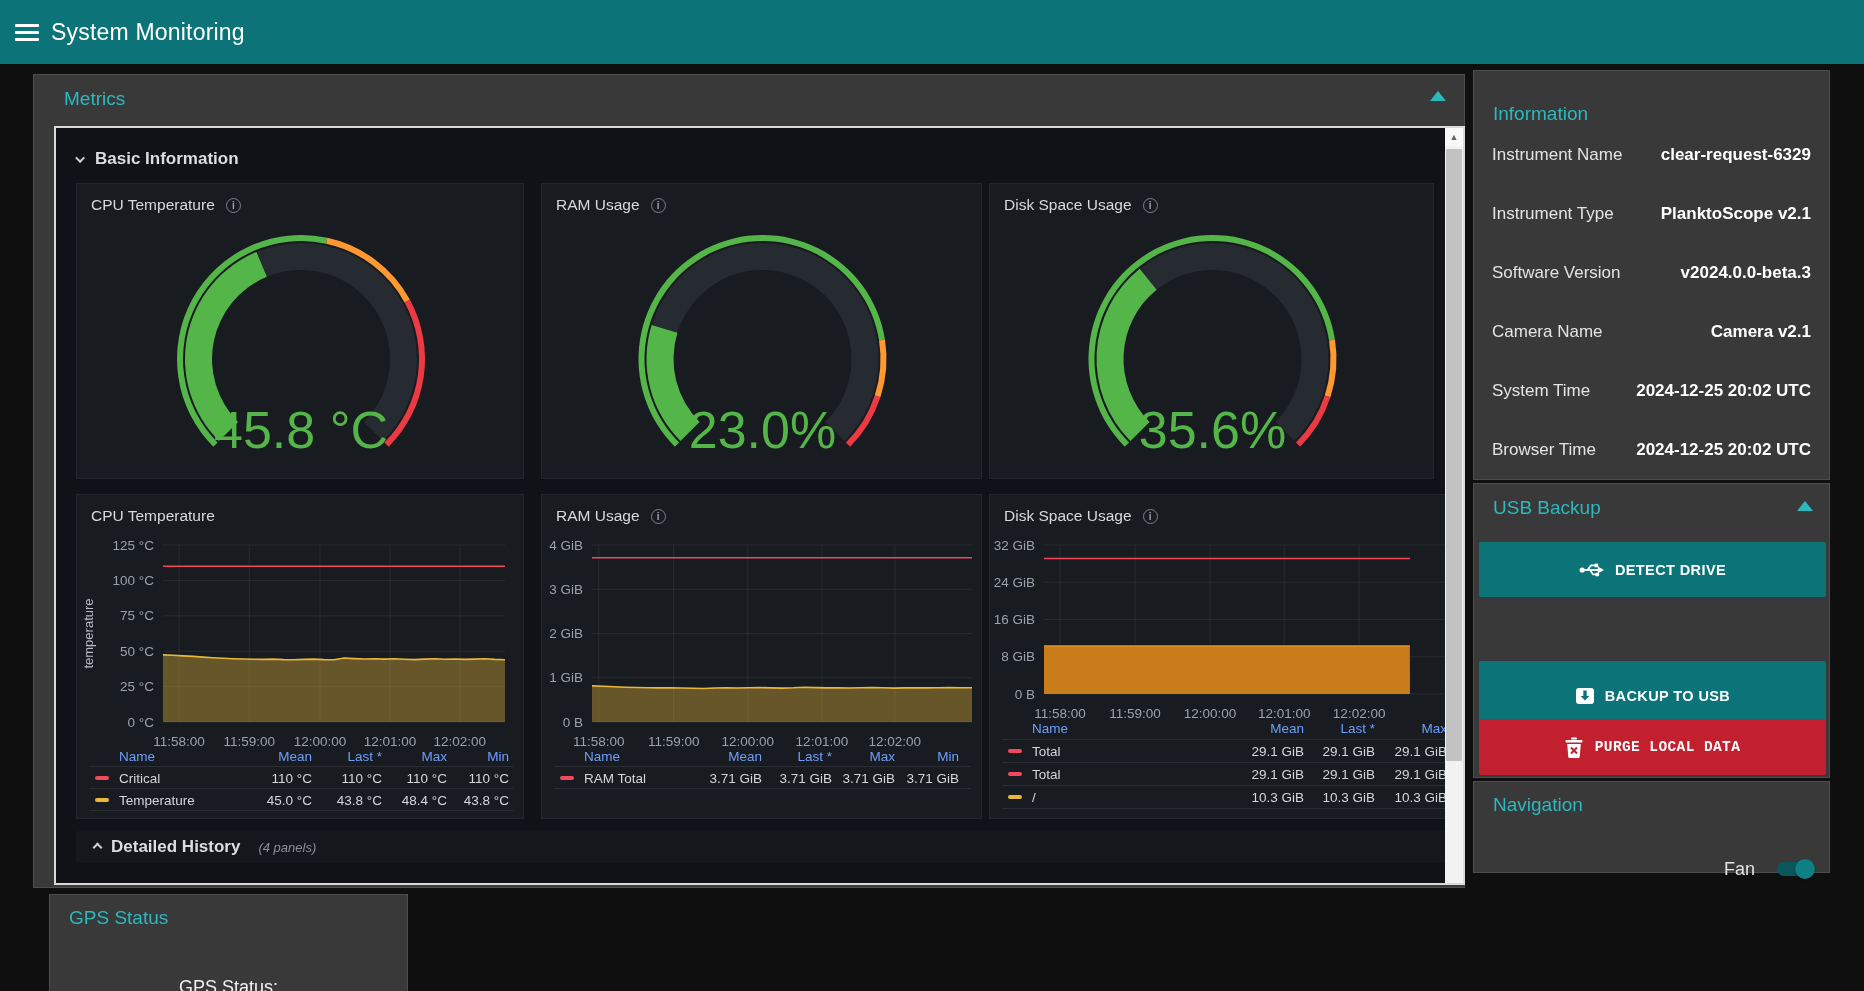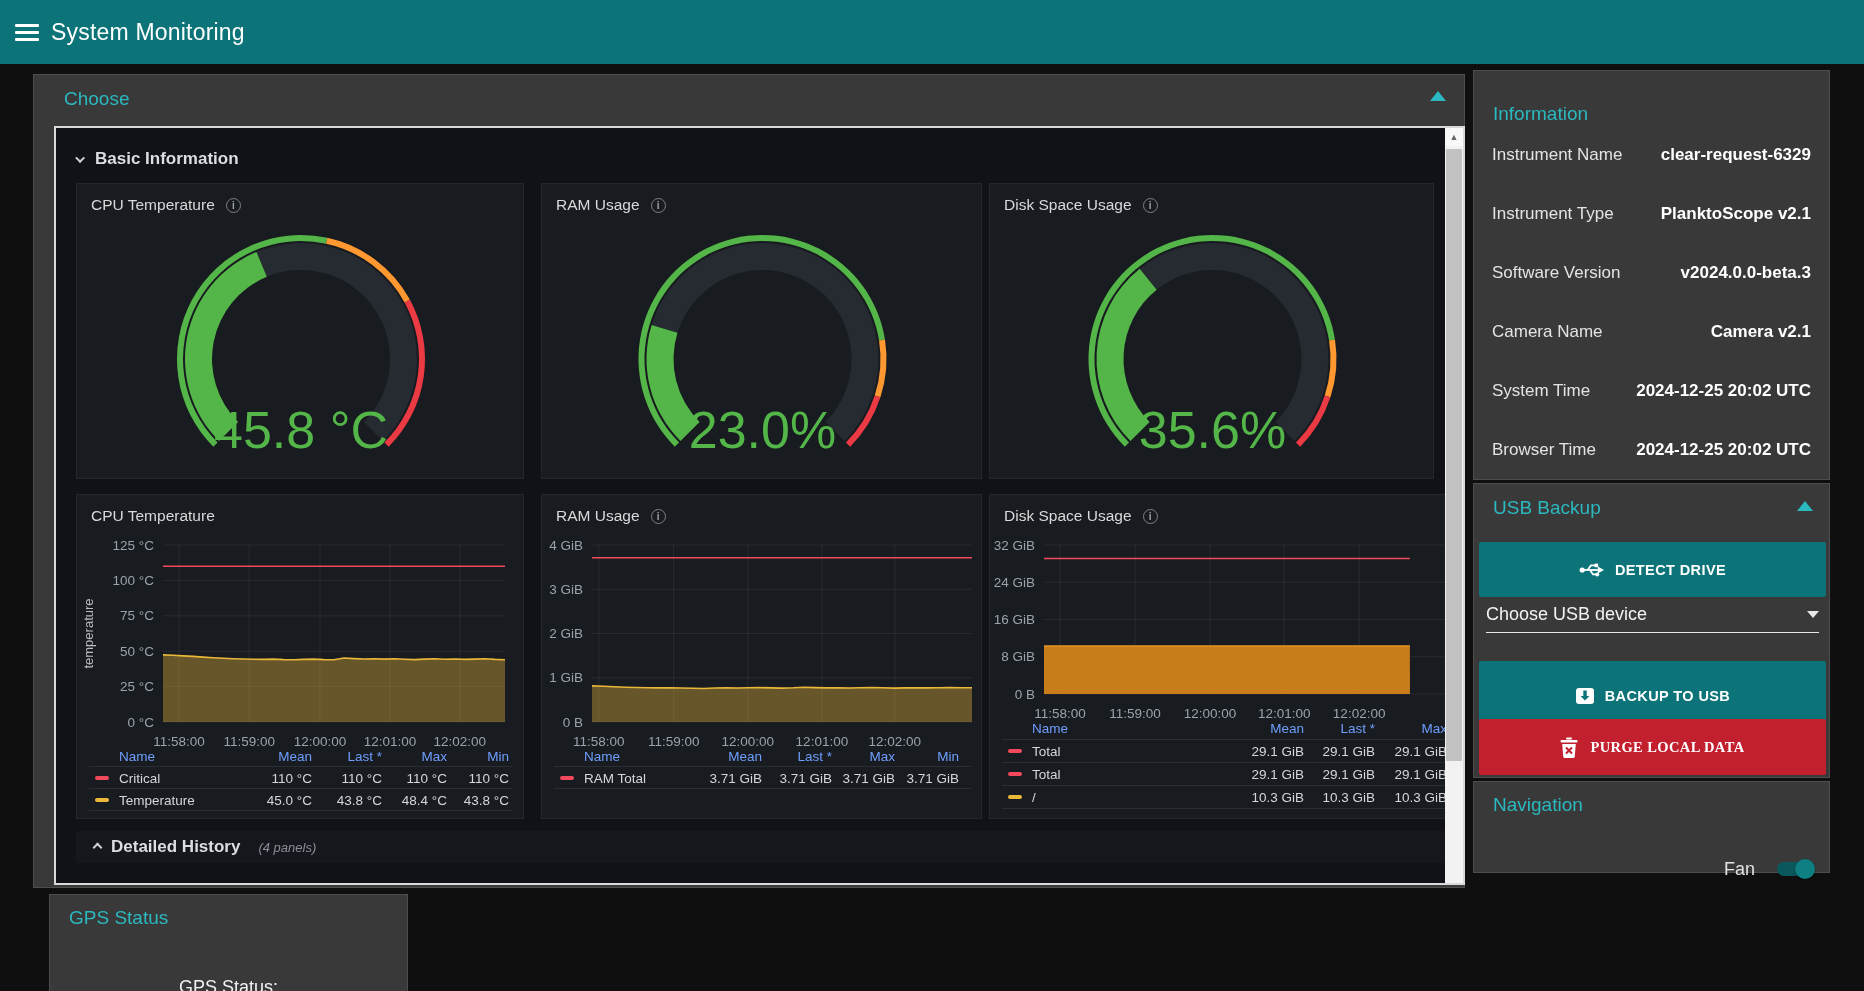--- a/index.html
+++ b/index.html
@@ -58,21 +58,21 @@
   .side-row { position:absolute; left:18px; right:18px; display:flex;
               justify-content:space-between; align-items:center; }
   .side-label { color:#e3e3e3; font-size:17px; }
   .side-value { color:#ffffff; font-size:17px; font-weight:700; }
 
   .btn-teal { position:absolute; background:#0c7478; border:none; color:#ffffff;
               font-family:"Liberation Sans",sans-serif; font-size:14.5px; font-weight:700;
               letter-spacing:.4px; display:flex; align-items:center; justify-content:center;
               gap:10px; cursor:pointer; border-radius:2px; }
   .btn-red  { position:absolute; background:#c2202f; border:none; color:#ffffff;
-              font-family:Liberation Serif, serif; font-size:14.5px; font-weight:700;
+              font-family:Liberation Mono, monospace; font-size:14.5px; font-weight:700;
               letter-spacing:.4px; display:flex; align-items:center; justify-content:center;
               gap:12px; cursor:pointer; border-radius:2px; }
 
   .select { position:absolute; border-bottom:1.5px solid #e8e8e8; color:#f2f2f2;
             font-size:18px; display:flex; align-items:center; justify-content:space-between;
             padding-bottom:7px; cursor:pointer; }
   .caret-down { width:0; height:0; border-left:6px solid transparent; border-right:6px solid transparent;
                 border-top:7px solid #e8e8e8; }
 
   .toggle { position:absolute; width:36px; height:14px; border-radius:7px; background:#0a585c; cursor:pointer; }
@@ -87,21 +87,21 @@
 <div class="topbar">
   <div class="hamburger">
       <span></span>
       <span></span>
       <span></span>
     </div>
   <h1>System Monitoring</h1>
 </div>
 
 <div class="card" style="left:33px; top:74px; width:1432px; height:814px;">
-  <div class="card-title" style="position:absolute; left:30px; top:13px;">Choose</div>
+  <div class="card-title" style="position:absolute; left:30px; top:13px;">Metrics</div>
   <div class="tri-up" style="position:absolute; right:18px; top:16px;"></div>
 
   <div class="dash-frame">
     <div class="dash-clip" id="dash">
         <div class="section-row" style="left: 20px; top: 16px; width: 1360px; height: 30px;">
           <span class="chev down"></span>
           <span>Basic Information</span>
         </div>
         <div class="gpanel" style="left: 20px; top: 55px; width: 448px; height: 296px;">
           <div class="ptitle">
@@ -368,24 +368,20 @@
       <path d="M3 11 H20" stroke="#fff" stroke-width="1.8" fill="none"></path>
       <path d="M25 11 l-6.2 -3.4 v6.8 z" fill="#fff"></path>
       <path d="M8.5 11 L12 6.4 H16" stroke="#fff" stroke-width="1.8" fill="none"></path>
       <rect x="15.6" y="4.6" width="3.6" height="3.6" fill="#fff"></rect>
       <path d="M11 11 L14 15.4 H17" stroke="#fff" stroke-width="1.8" fill="none"></path>
       <circle cx="18.2" cy="15.4" r="2" fill="#fff"></circle>
     </svg>
     <span>DETECT DRIVE</span>
   </button>
 
-  <div class="select" style="left:12px; top:120px; width:333px;">
-    <span>Choose USB device</span>
-    <span class="caret-down"></span>
-  </div>
 
   <button class="btn-teal" style="left:5px; top:177px; width:347px; height:69px;">
     <svg width="20" height="20" viewBox="0 0 20 20">
       <rect x="1" y="2" width="18" height="16" rx="3" fill="#fff"></rect>
       <path d="M10 14.5 l-4.4 -4.4 h2.7 V4.5 h3.4 v5.6 h2.7 z" fill="#0c7478"></path>
     </svg>
     <span>BACKUP TO USB</span>
   </button>
 
   <button class="btn-red" style="left:5px; top:235px; width:347px; height:56px;">

